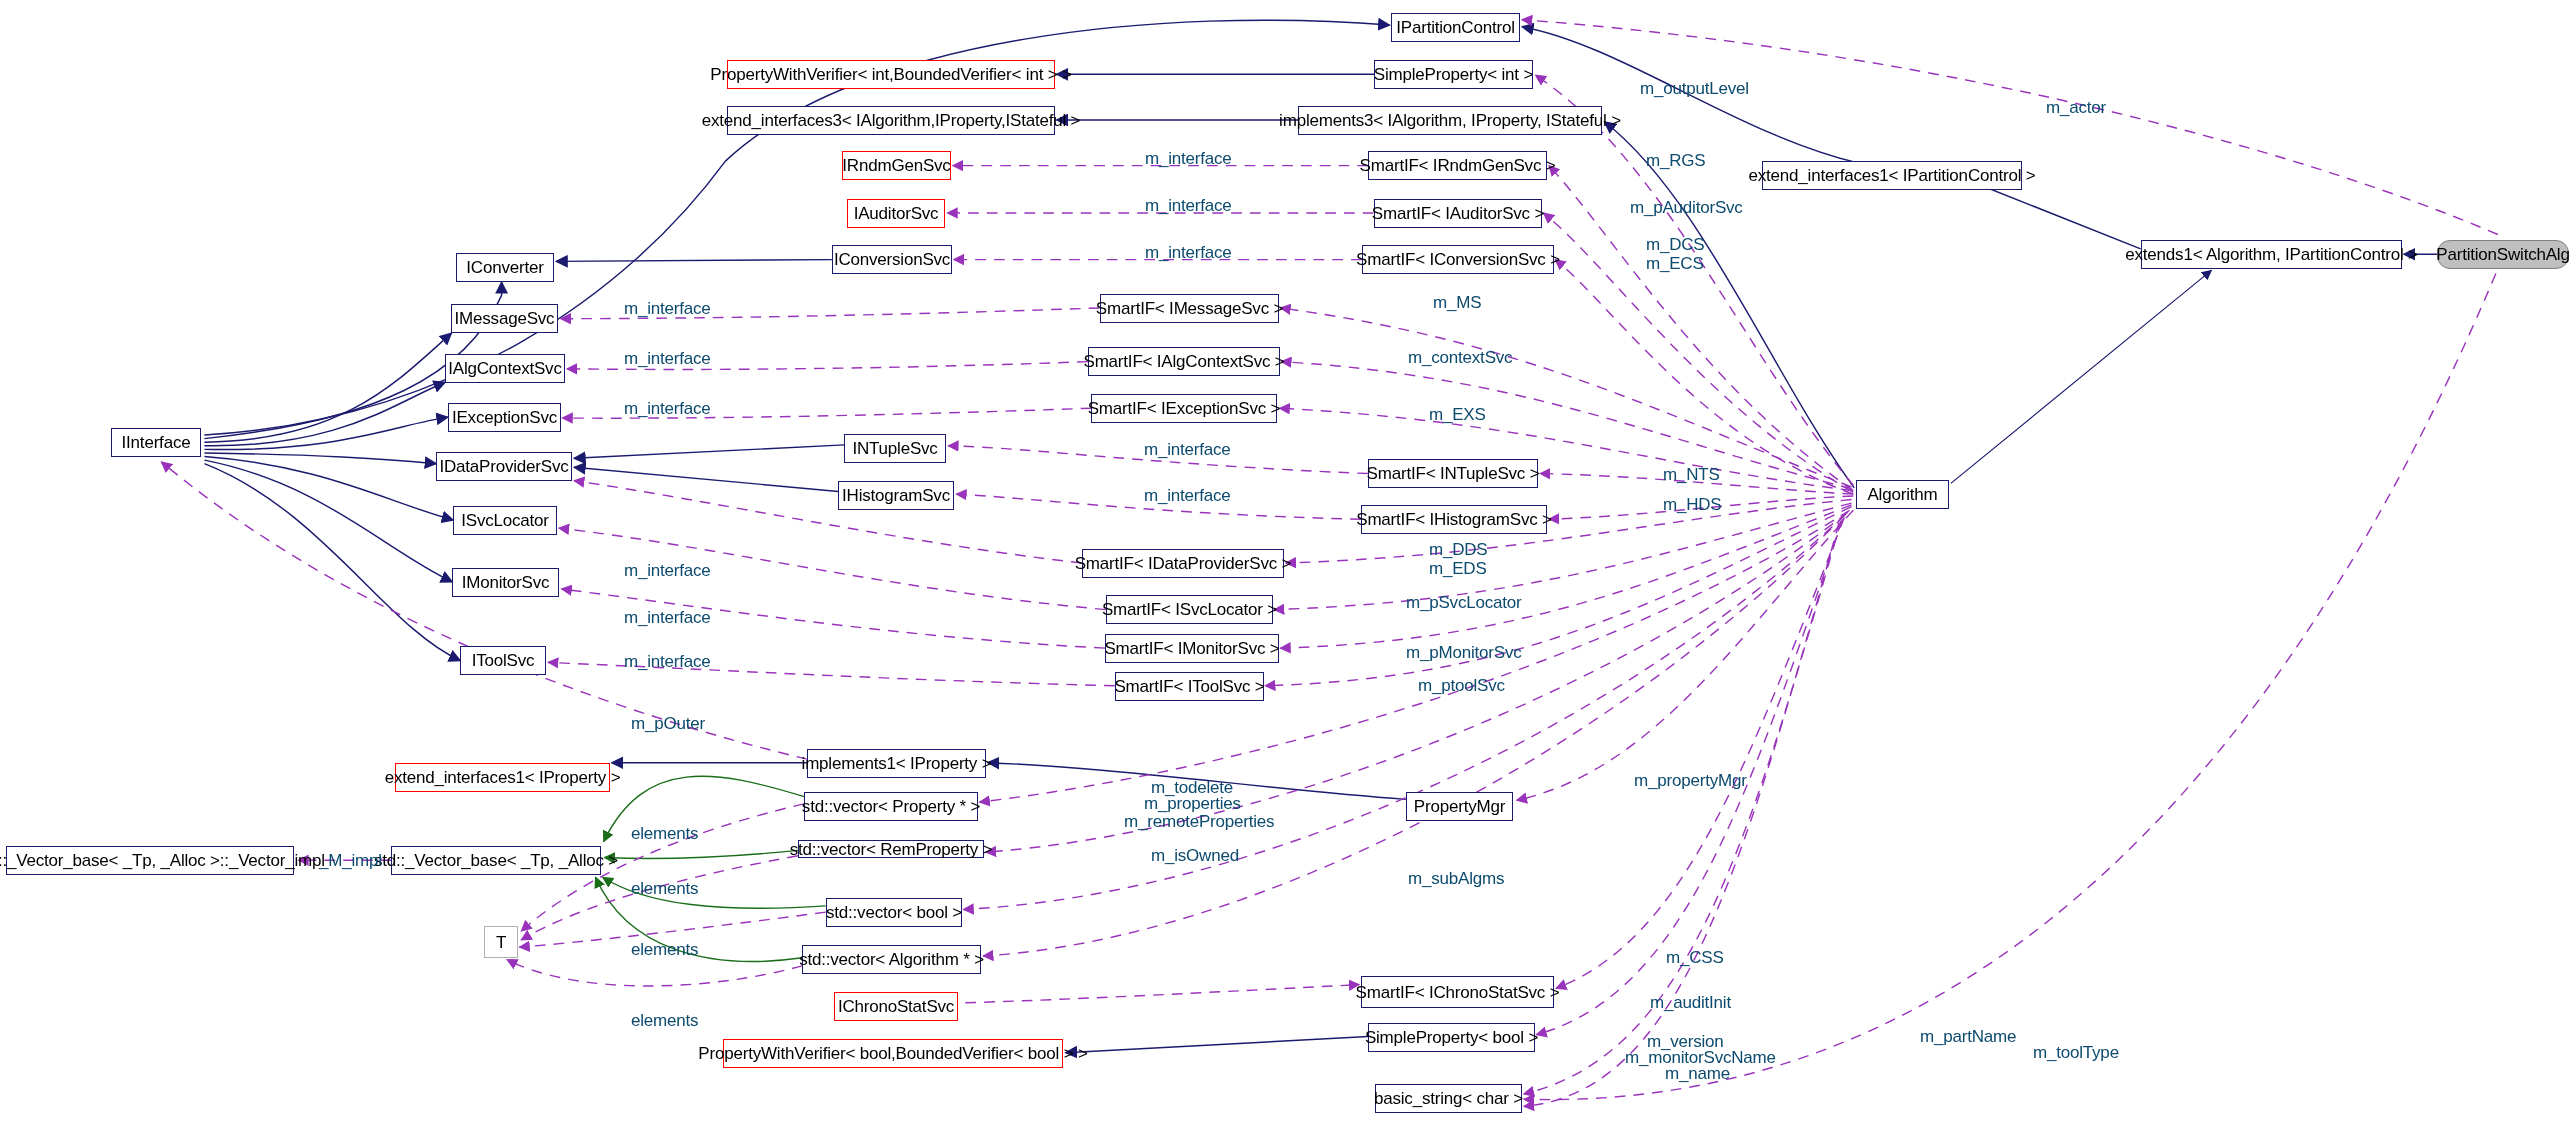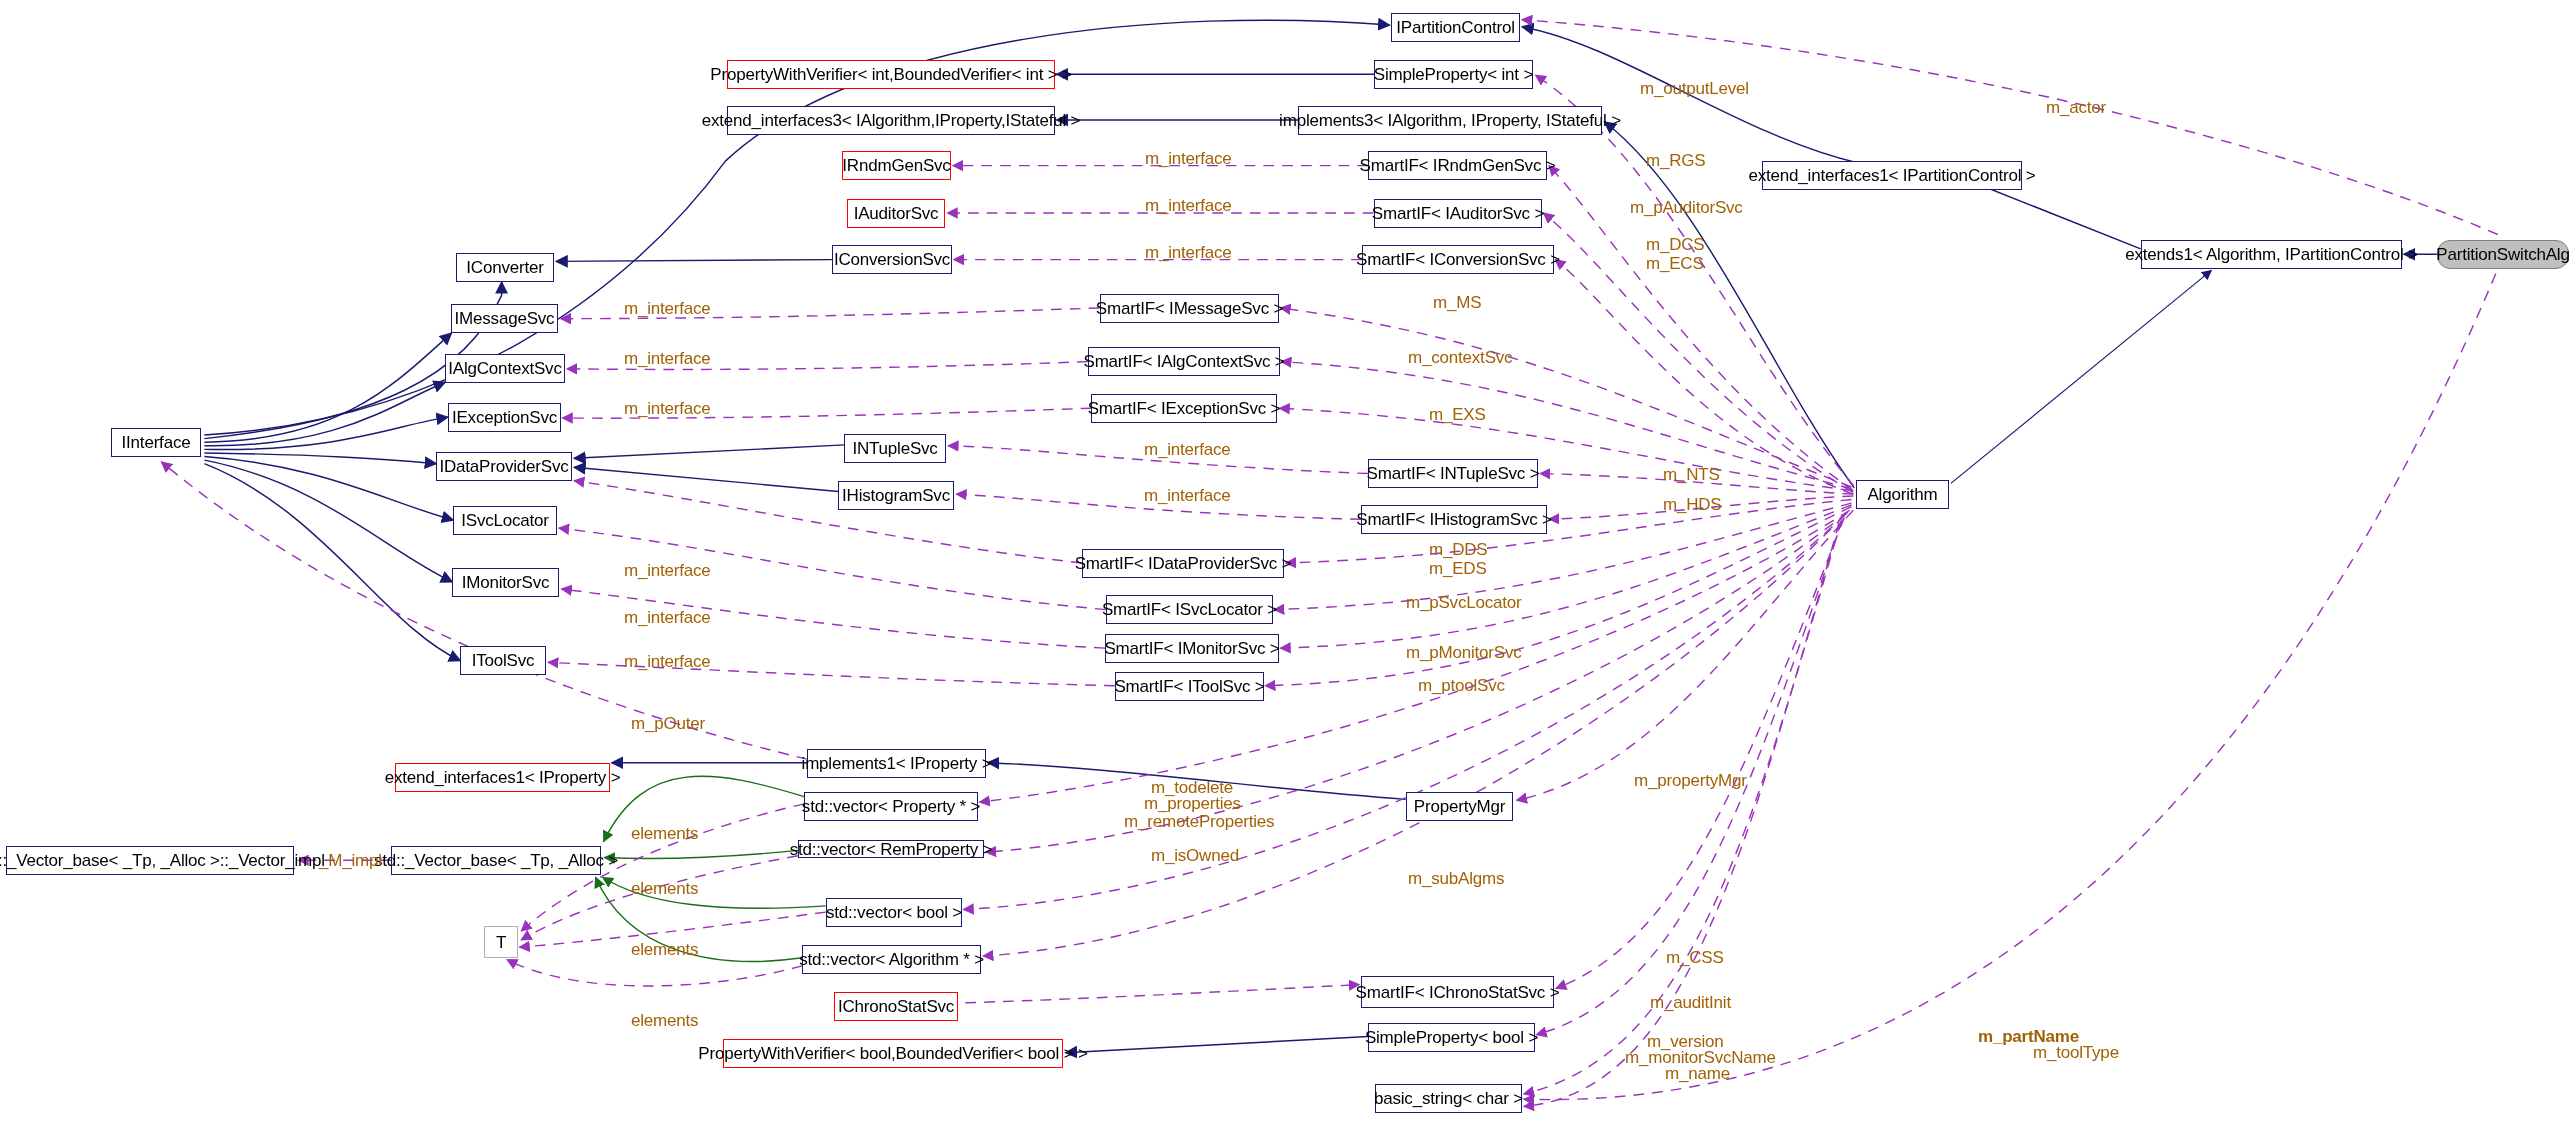--- a/index.html
+++ b/index.html
@@ -20,21 +20,21 @@
     white-space:nowrap;
     padding:0 8px;
     letter-spacing:-0.2px;
   }
   .node.red{border-color:#ff0000;}
   .node.grey{border-color:#808080;background:#bfbfbf;}
   .node.tparam{border-color:#b0b0b0;background:#ffffff;}
   .elabel{
     position:absolute;
     font-size:17px;
-    color:#a16207;
+    color:#0c4a6e;
     white-space:nowrap;
     line-height:18px;
     letter-spacing:-0.2px;
   }
   .elabel.multi{line-height:19px;}
 </style>
 </head>
 <body>
 
 <div id="canvas">
@@ -339,21 +339,21 @@
   <div class="elabel" style="left:1144px;top:795px;"><span>m_properties</span></div>
   <div class="elabel" style="left:1124px;top:813px;"><span>m_remoteProperties</span></div>
   <div class="elabel" style="left:1151px;top:847px;"><span>m_isOwned</span></div>
   <div class="elabel" style="left:1634px;top:772px;"><span>m_propertyMgr</span></div>
   <div class="elabel" style="left:1408px;top:870px;"><span>m_subAlgms</span></div>
   <div class="elabel" style="left:1666px;top:949px;"><span>m_CSS</span></div>
   <div class="elabel" style="left:1650px;top:994px;"><span>m_auditInit</span></div>
   <div class="elabel" style="left:1647px;top:1033px;"><span>m_version</span></div>
   <div class="elabel" style="left:1625px;top:1049px;"><span>m_monitorSvcName</span></div>
   <div class="elabel" style="left:1665px;top:1065px;"><span>m_name</span></div>
-  <div class="elabel" style="left:1978px;top:1028px;font-weight:bold;"><span>m_partName</span></div>
+  <div class="elabel" style="left:1920px;top:1028px;"><span>m_partName</span></div>
   <div class="elabel" style="left:2033px;top:1044px;"><span>m_toolType</span></div>
   <div class="elabel" style="left:319px;top:852px;"><span>_M_impl</span></div>
   <div class="elabel" style="left:631px;top:825px;"><span>elements</span></div>
   <div class="elabel" style="left:631px;top:880px;"><span>elements</span></div>
   <div class="elabel" style="left:631px;top:941px;"><span>elements</span></div>
   <div class="elabel" style="left:631px;top:1012px;"><span>elements</span></div>
 
 </div>
 
 

